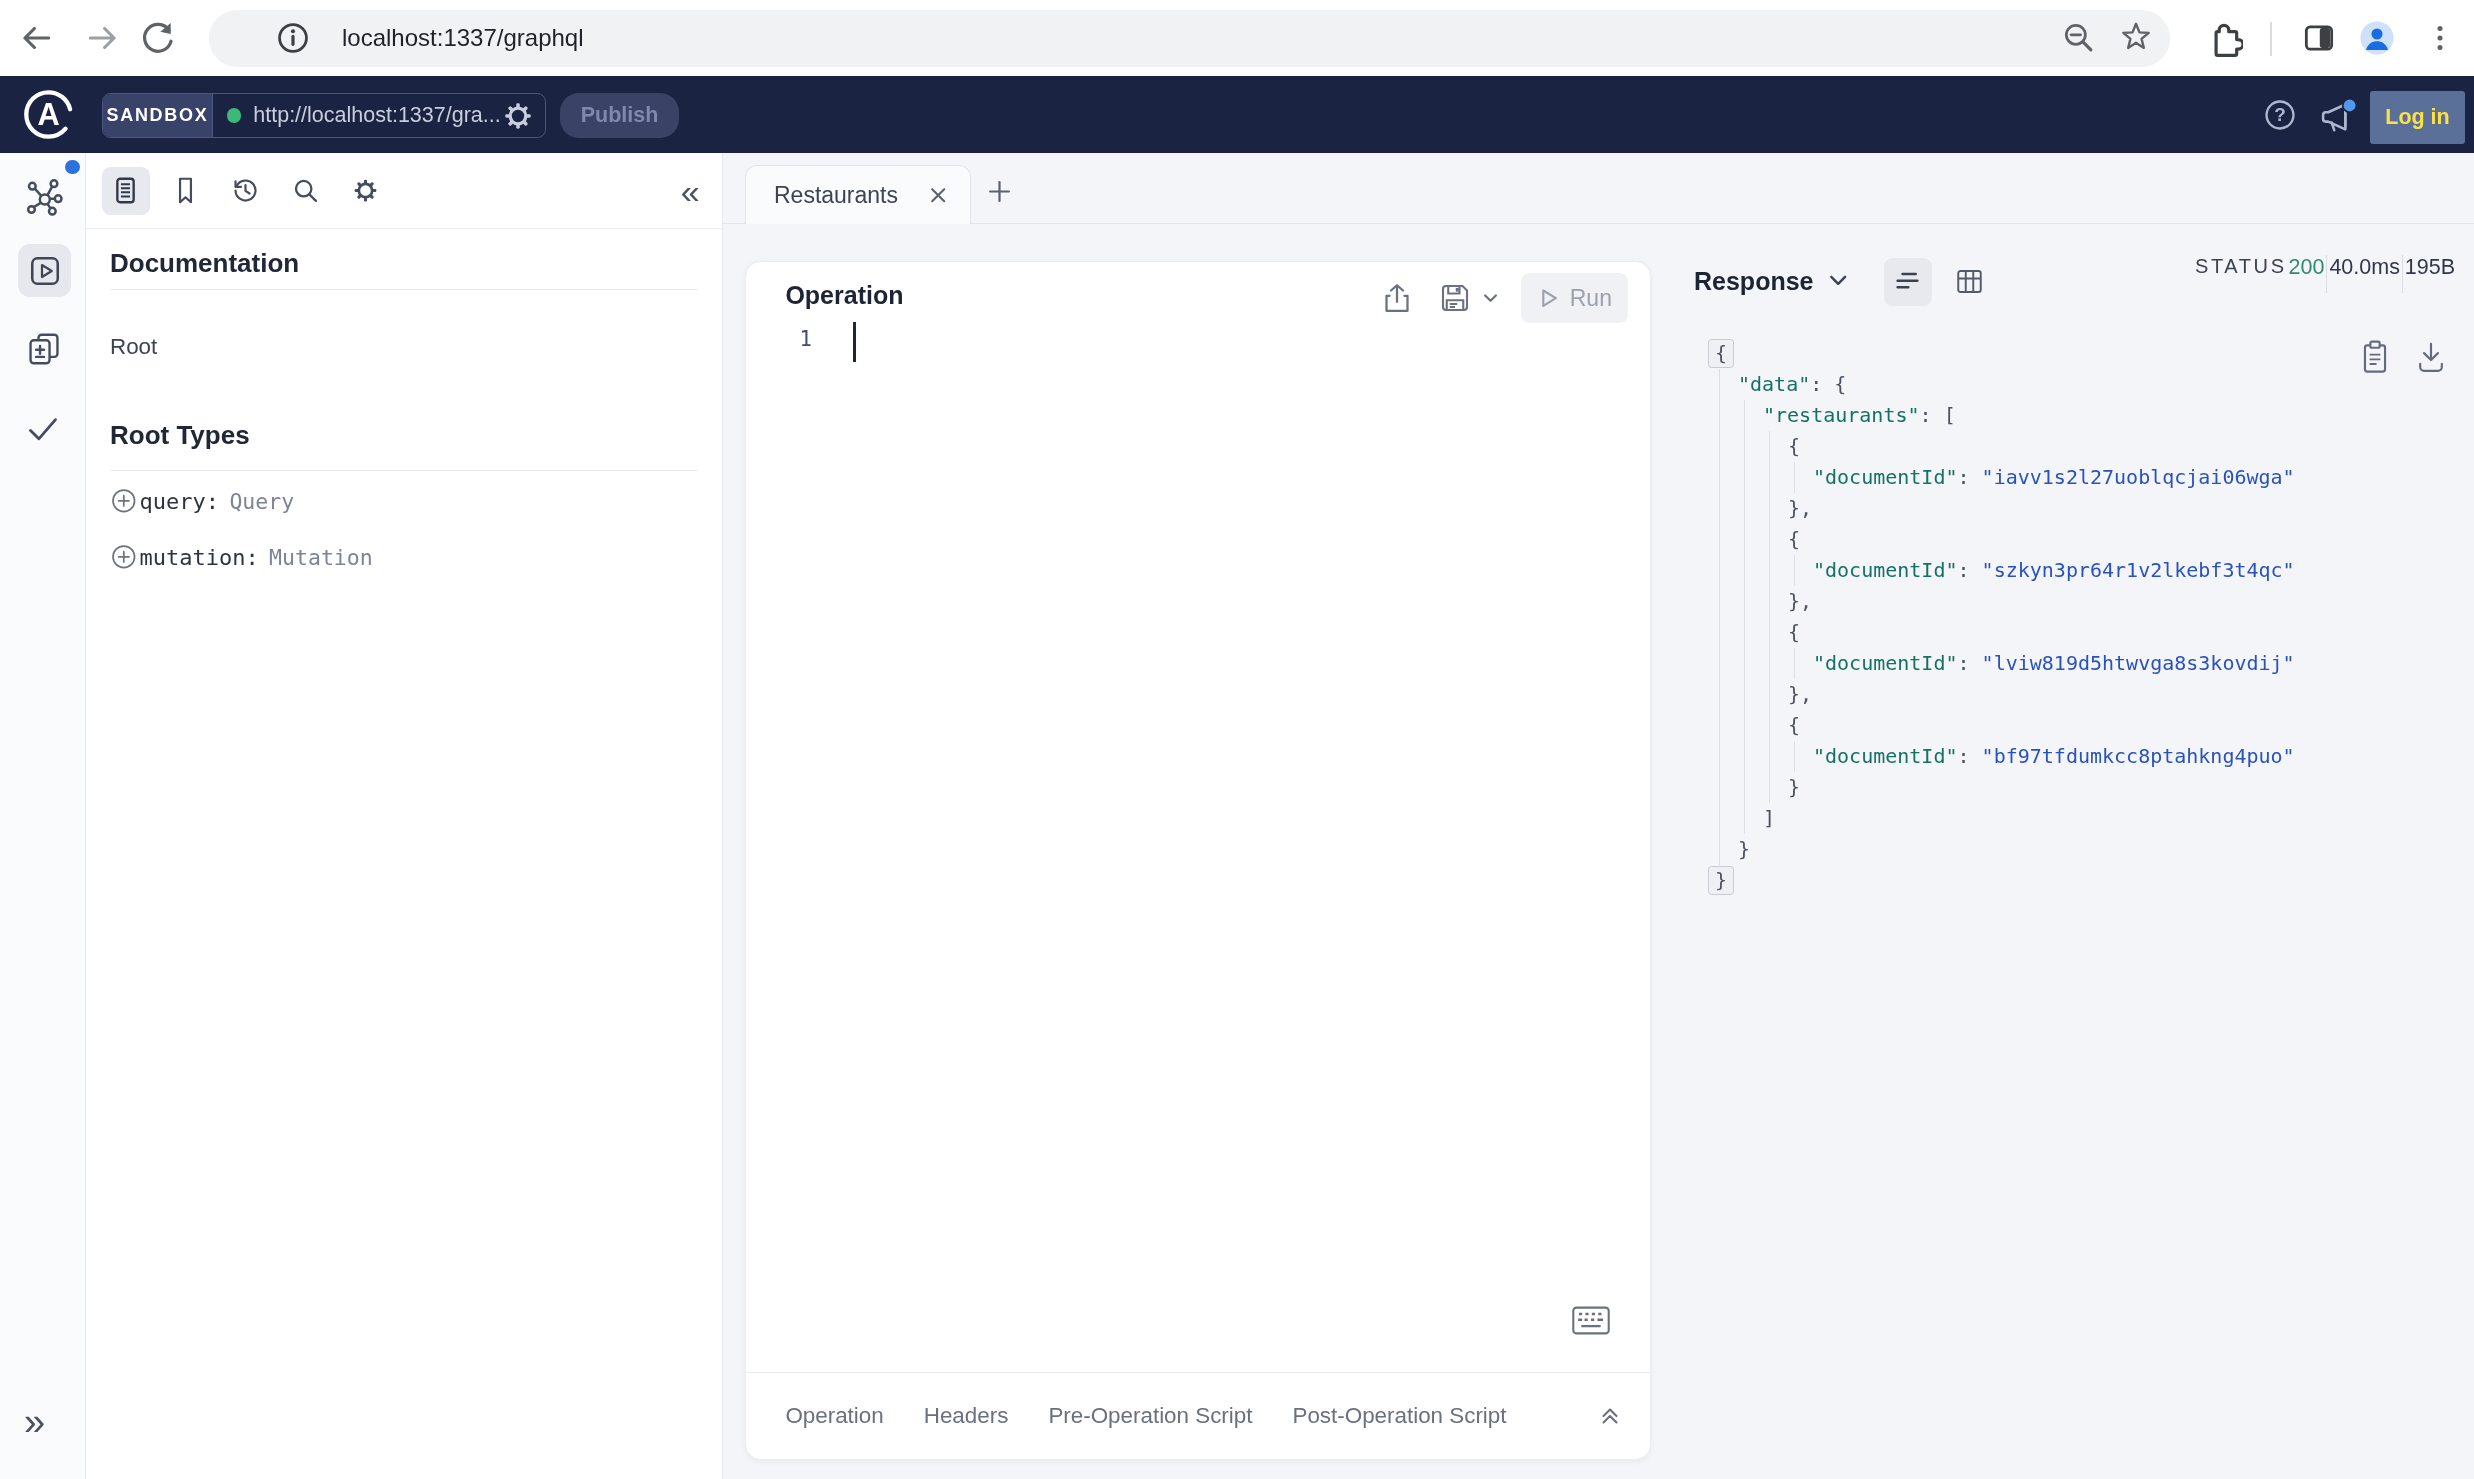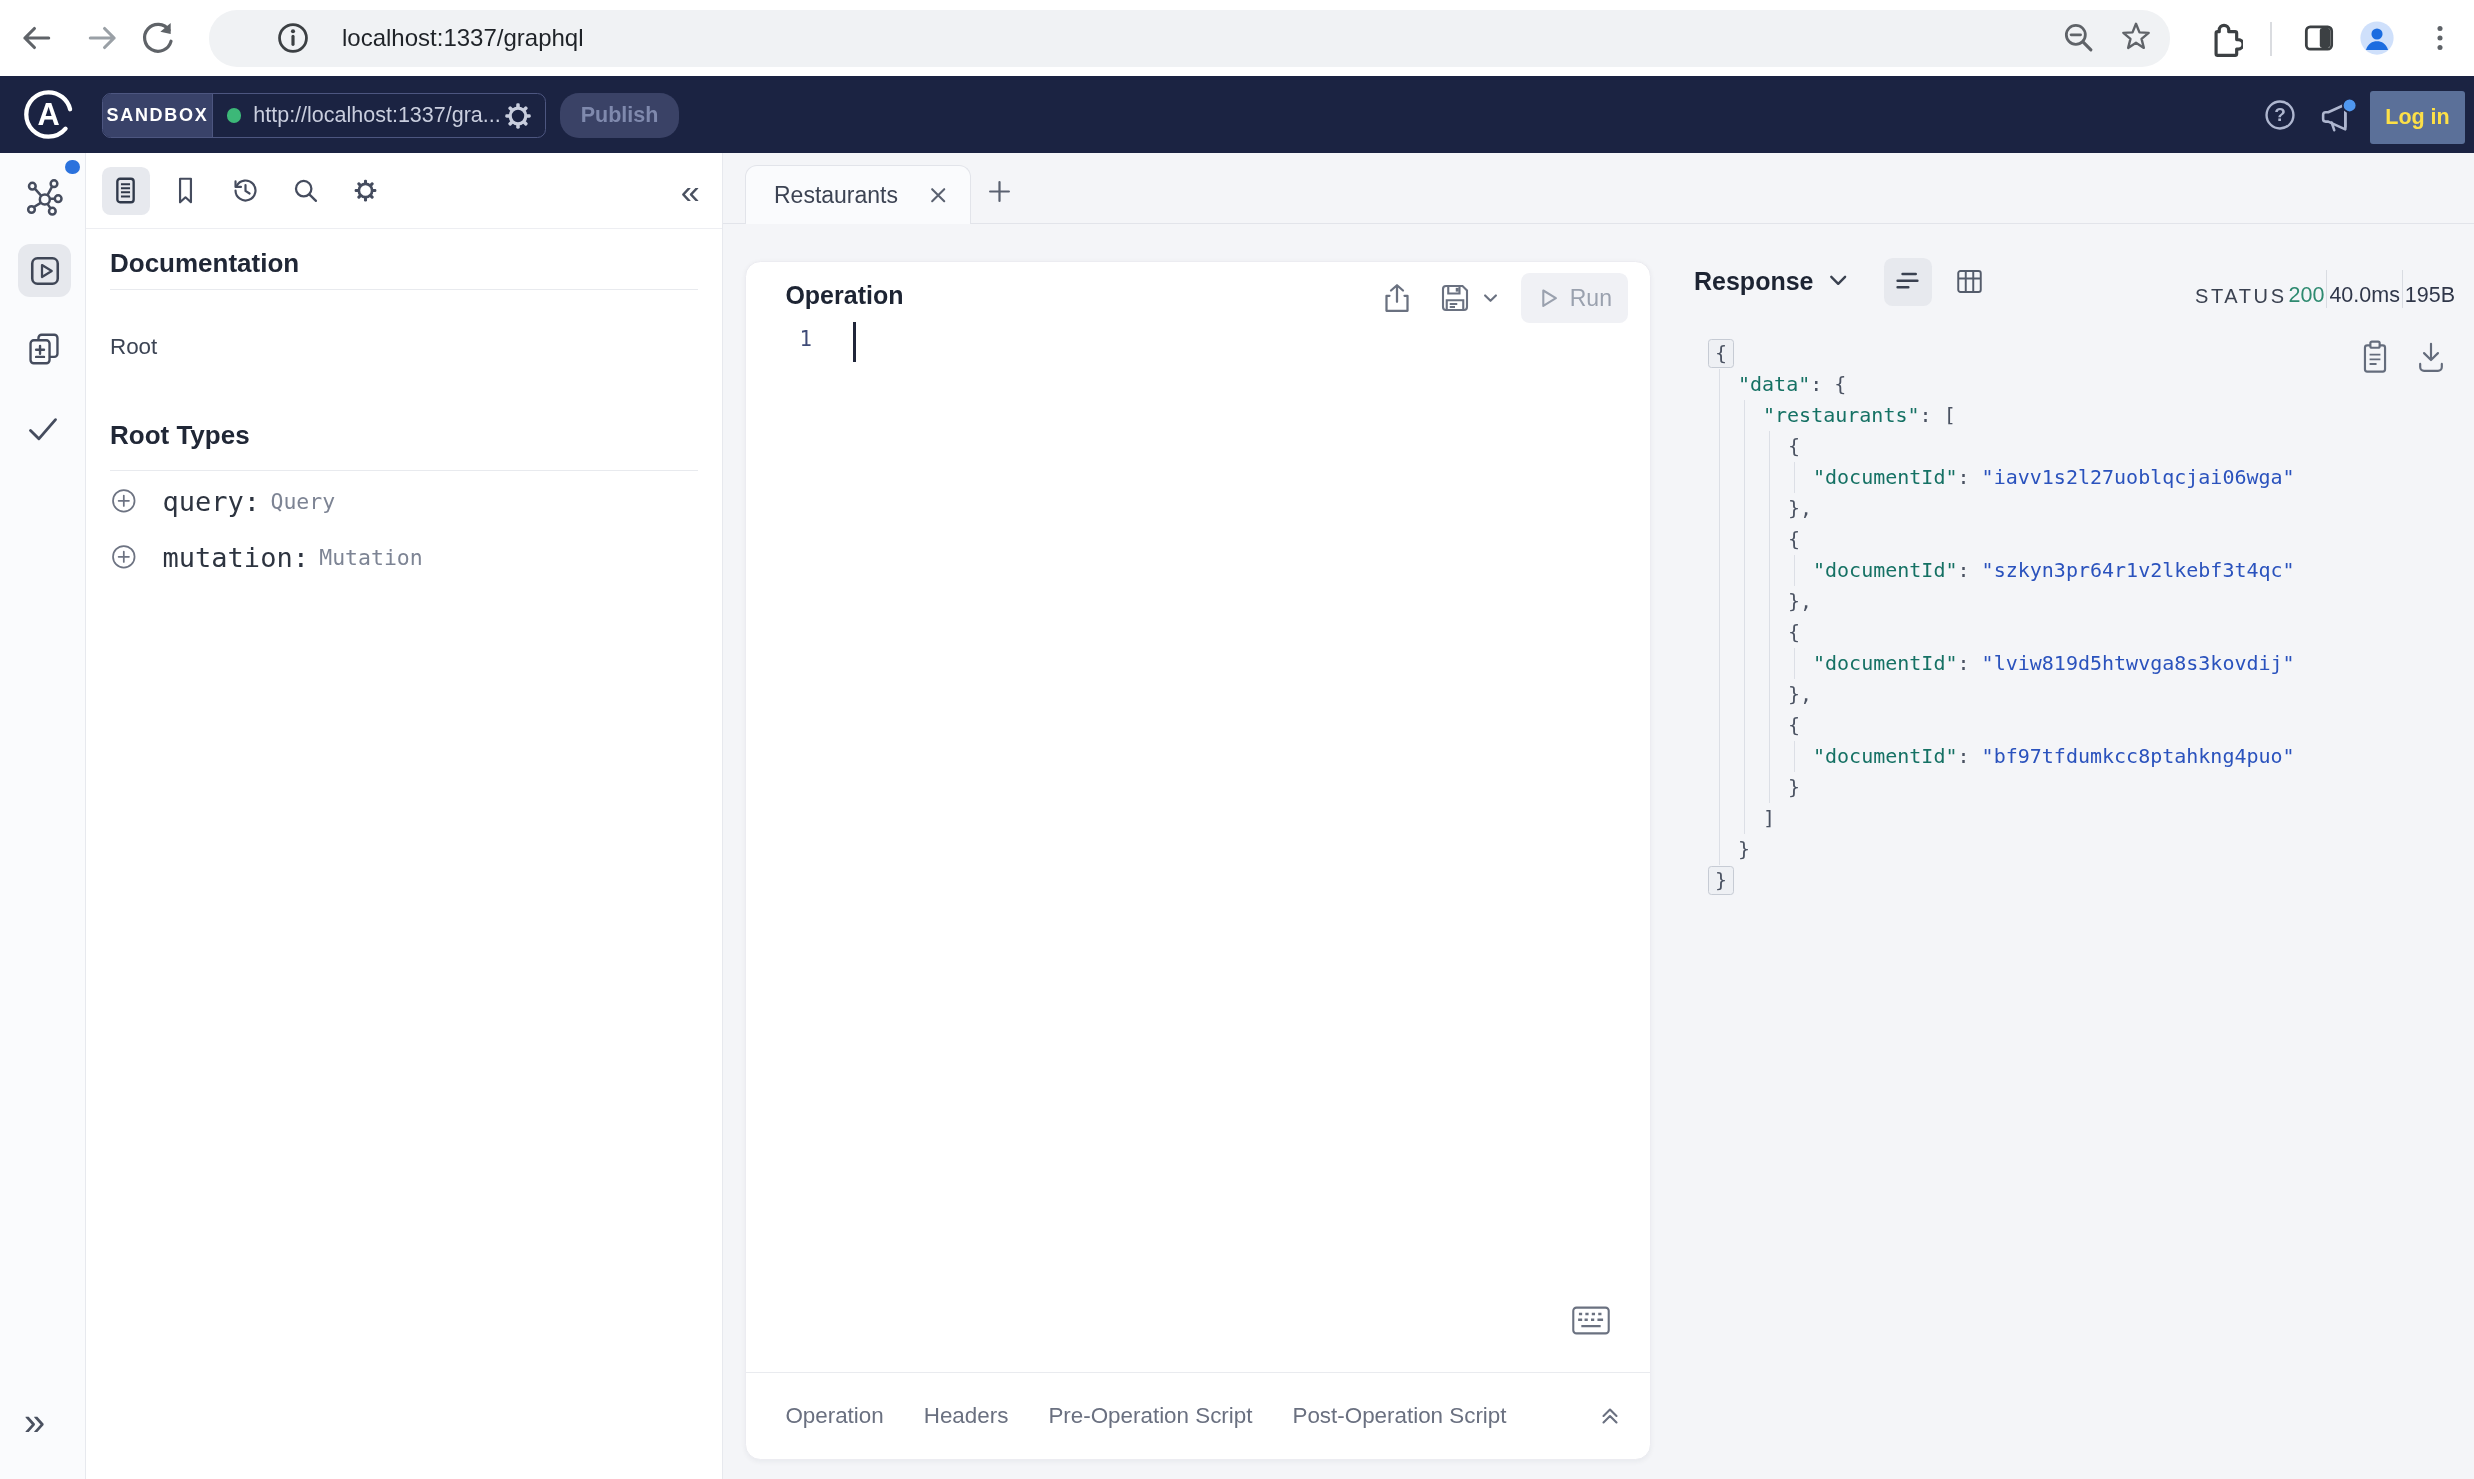--- a/index.html
+++ b/index.html
@@ -47,21 +47,21 @@
   .docs-toolbar { position:absolute; left:0; top:0; right:0; height:76px; border-bottom:0.9px solid #edeef2;
                   display:flex; align-items:center; padding-left:15.5px; }
   .dt-tile { width:48px; height:48px; background:#e7e9ee; border-radius:8.6px;
              display:flex; align-items:center; justify-content:center; }
   .dt-ic { width:48px; height:48px; display:flex; align-items:center; justify-content:center; margin-left:12px; }
   .docs-collapse { margin-left:auto; margin-right:22.4px; font-size:34px; color:#4a5160; line-height:1; }
   .docs-h { position:absolute; left:24px; font-size:26px; font-weight:bold; color:#202736; }
   .docs-div { position:absolute; left:24px; right:24px; height:0.9px; background:#e8eaee; }
   .docs-root { position:absolute; left:24px; top:181px; font-size:22.4px; color:#3c4454; }
   .type-row { position:absolute; left:24px; display:flex; align-items:center; height:34px; }
-  .type-field { font-family:"DejaVu Sans Mono", monospace; font-size:27px; color:#2d3440; margin-left:25px; }
+  .type-field { font-family:"DejaVu Sans Mono", monospace; font-size:22px; color:#2d3440; margin-left:2px; }
   .type-name  { font-family:"DejaVu Sans Mono", monospace; font-size:21.5px; color:#7d8494; margin-left:10.3px; }
 
   
   .main { position:absolute; left:723px; top:153px; right:0; bottom:0; background:#f4f5f8; }
   .strip-line { position:absolute; left:0; right:0; top:70px; height:0.9px; background:#e2e4ea; }
   .tab { position:absolute; left:22.4px; top:12px; width:226px; height:59px; background:#fafbfd;
          border:0.9px solid #e2e4ea; border-bottom:none; border-radius:12px 12px 0 0; z-index:2;
          display:flex; align-items:center; padding:0 20.7px 0 27.6px; }
   .tab-label { font-size:23px; color:#3c4353;text-align:center; }
   .tab-close { margin-left:auto; }
@@ -84,21 +84,21 @@
   .bt-label { font-size:22.4px; color:#6a7080; white-space:nowrap; }
   .bt-collapse { margin-left:auto; }
 
   
   .response { position:absolute; left:934px; top:71px; right:0; bottom:0; }
   .resp-head { position:absolute; left:37px; top:31px; height:53px; display:flex; align-items:center; }
   .resp-title { font-size:25px; font-weight:bold; color:#1d2433; }
   .resp-chev { margin-left:13.8px; }
   .view-tile { width:48px; height:48px; border-radius:8.6px; display:flex; align-items:center; justify-content:center; }
   .view-tile.active { background:#e7e9ee; }
-  .resp-metrics { position:absolute; right:19px; top:31px; height:53px; display:flex; align-items:flex-end; gap:2px; }
+  .resp-metrics { position:absolute; right:19px; top:31px; height:53px; display:flex; align-items:flex-start; gap:2px; }
   .m-label { font-size:20px; color:#3a4150; letter-spacing:2.6px; }
   .m-status { font-size:21.5px; color:#2e8a70; }
   .m-val { font-size:21.5px; color:#30374a; }
   .m-sep { width:0.9px; height:38px; background:#d9dce2; }
   .resp-actions { position:absolute; right:26px; top:115px; display:flex; gap:22.4px; }
 
   .resp-code { position:absolute; left:51px; top:114px; right:20.7px; bottom:0;
                font-family:"DejaVu Sans Mono", monospace; font-size:20px; color:#4a5262; }
   .cl { position:relative; height:31px; line-height:31px; white-space:pre; }
   .cl .g { position:absolute; top:0; bottom:0; width:0.9px; background:#dcdfe6; }

